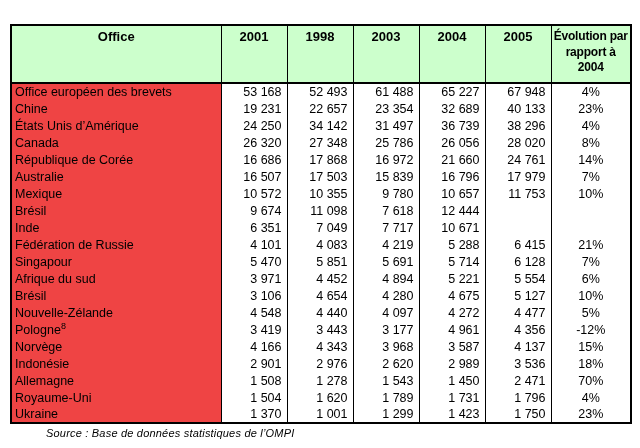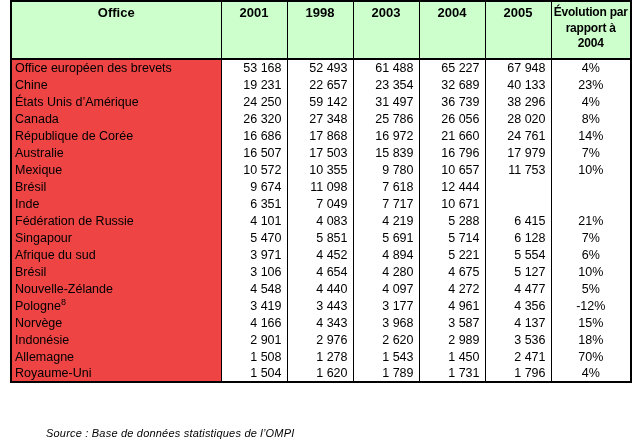--- a/index.html
+++ b/index.html
@@ -4,21 +4,21 @@
 <style>
   html, body { margin: 0; padding: 0; }
   body {
     width: 640px; height: 448px;
     background: #ffffff;
     font-family: "Liberation Sans", sans-serif;
     color: #000000;
     position: relative;
     overflow: hidden;
   }
-  .table-wrap { position: absolute; left: 10px; top: 0; }
+  .table-wrap { position: absolute; left: 10px; top: 24px; }
   table {
     border-collapse: collapse;
     table-layout: fixed;
     width: 620px;
     border: 2px solid #000000;
   }
   thead th {
     background: #ccffcc;
     border-left: 1px solid #000000;
     border-right: 1px solid #000000;
@@ -106,21 +106,21 @@
     <td class="num">22 657</td>
     <td class="num">23 354</td>
     <td class="num">32 689</td>
     <td class="num">40 133</td>
     <td class="evo">23%</td>
   </tr>
 
   <tr>
     <th class="office"><span class="oname">États Unis d’Amérique</span><sup class="fref"></sup></th>
     <td class="num">24 250</td>
-    <td class="num">59 142</td>
+    <td class="num">34 142</td>
     <td class="num">31 497</td>
     <td class="num">36 739</td>
     <td class="num">38 296</td>
     <td class="evo">4%</td>
   </tr>
 
   <tr>
     <th class="office"><span class="oname">Canada</span><sup class="fref"></sup></th>
     <td class="num">26 320</td>
     <td class="num">27 348</td>
@@ -273,17 +273,26 @@
   <tr>
     <th class="office"><span class="oname">Royaume-Uni</span><sup class="fref"></sup></th>
     <td class="num">1 504</td>
     <td class="num">1 620</td>
     <td class="num">1 789</td>
     <td class="num">1 731</td>
     <td class="num">1 796</td>
     <td class="evo">4%</td>
   </tr>
 
+  <tr>
+    <th class="office"><span class="oname">Ukraine</span><sup class="fref"></sup></th>
+    <td class="num">1 370</td>
+    <td class="num">1 001</td>
+    <td class="num">1 299</td>
+    <td class="num">1 423</td>
+    <td class="num">1 750</td>
+    <td class="evo">23%</td>
+  </tr>
 </tbody>
   </table>
 </div>
 
 <div class="source">Source : Base de données statistiques de l’OMPI</div>
 
 </body></html>

